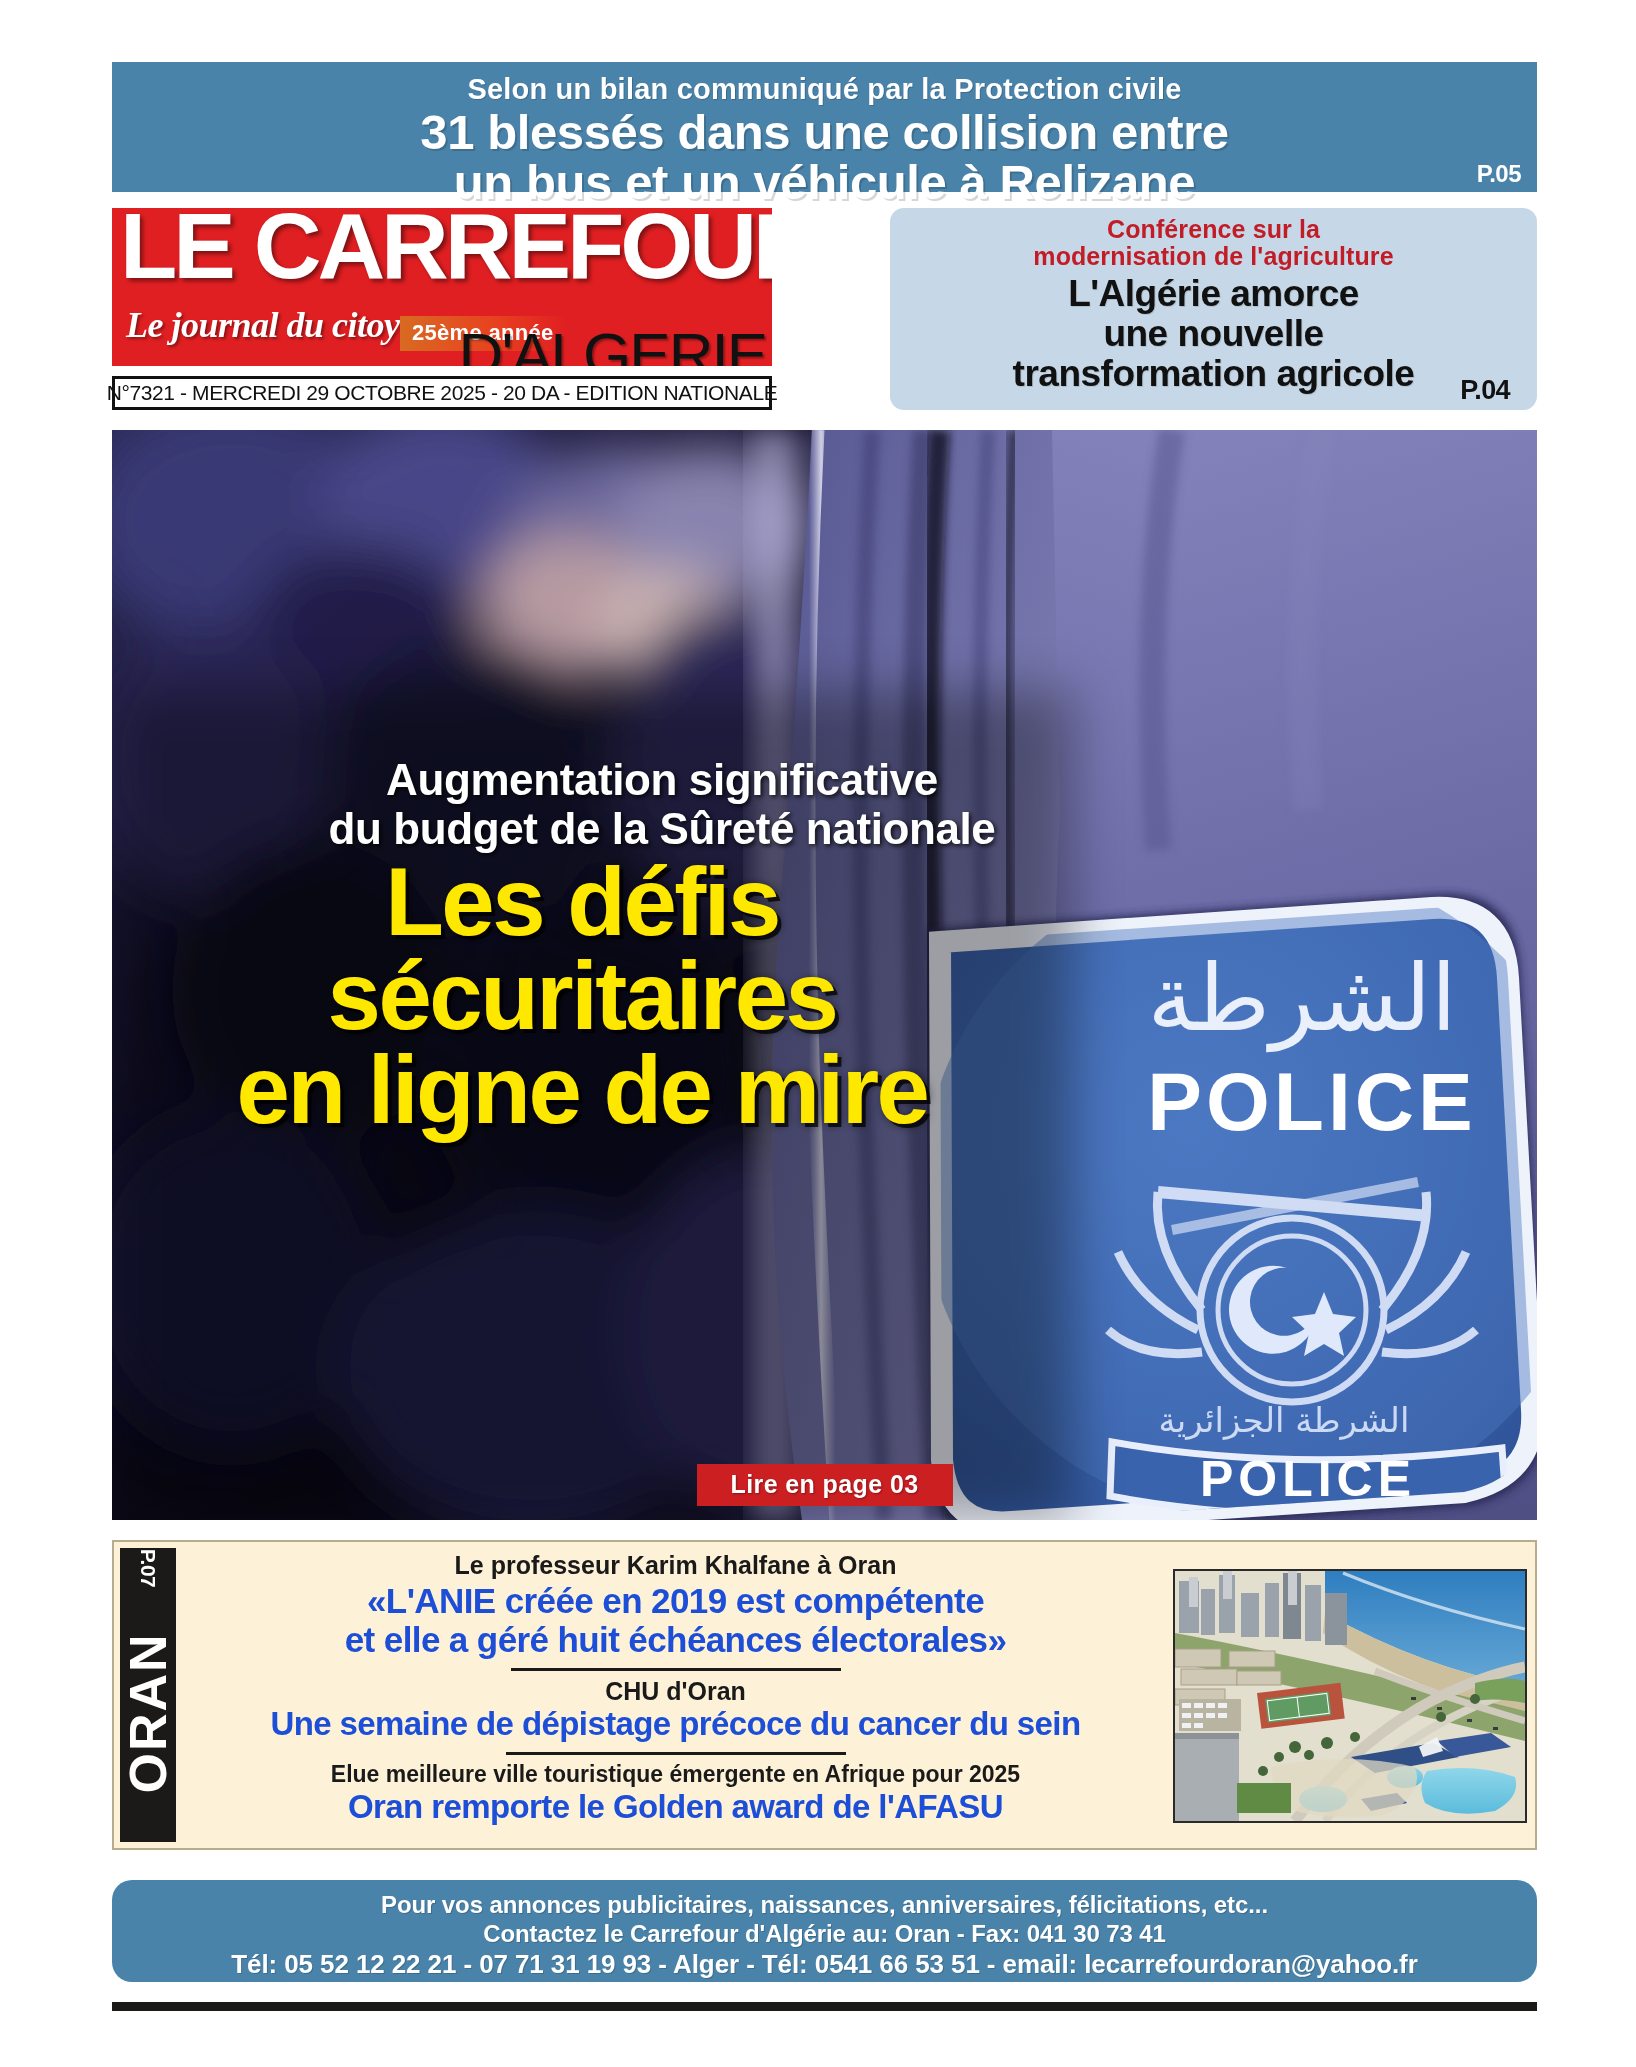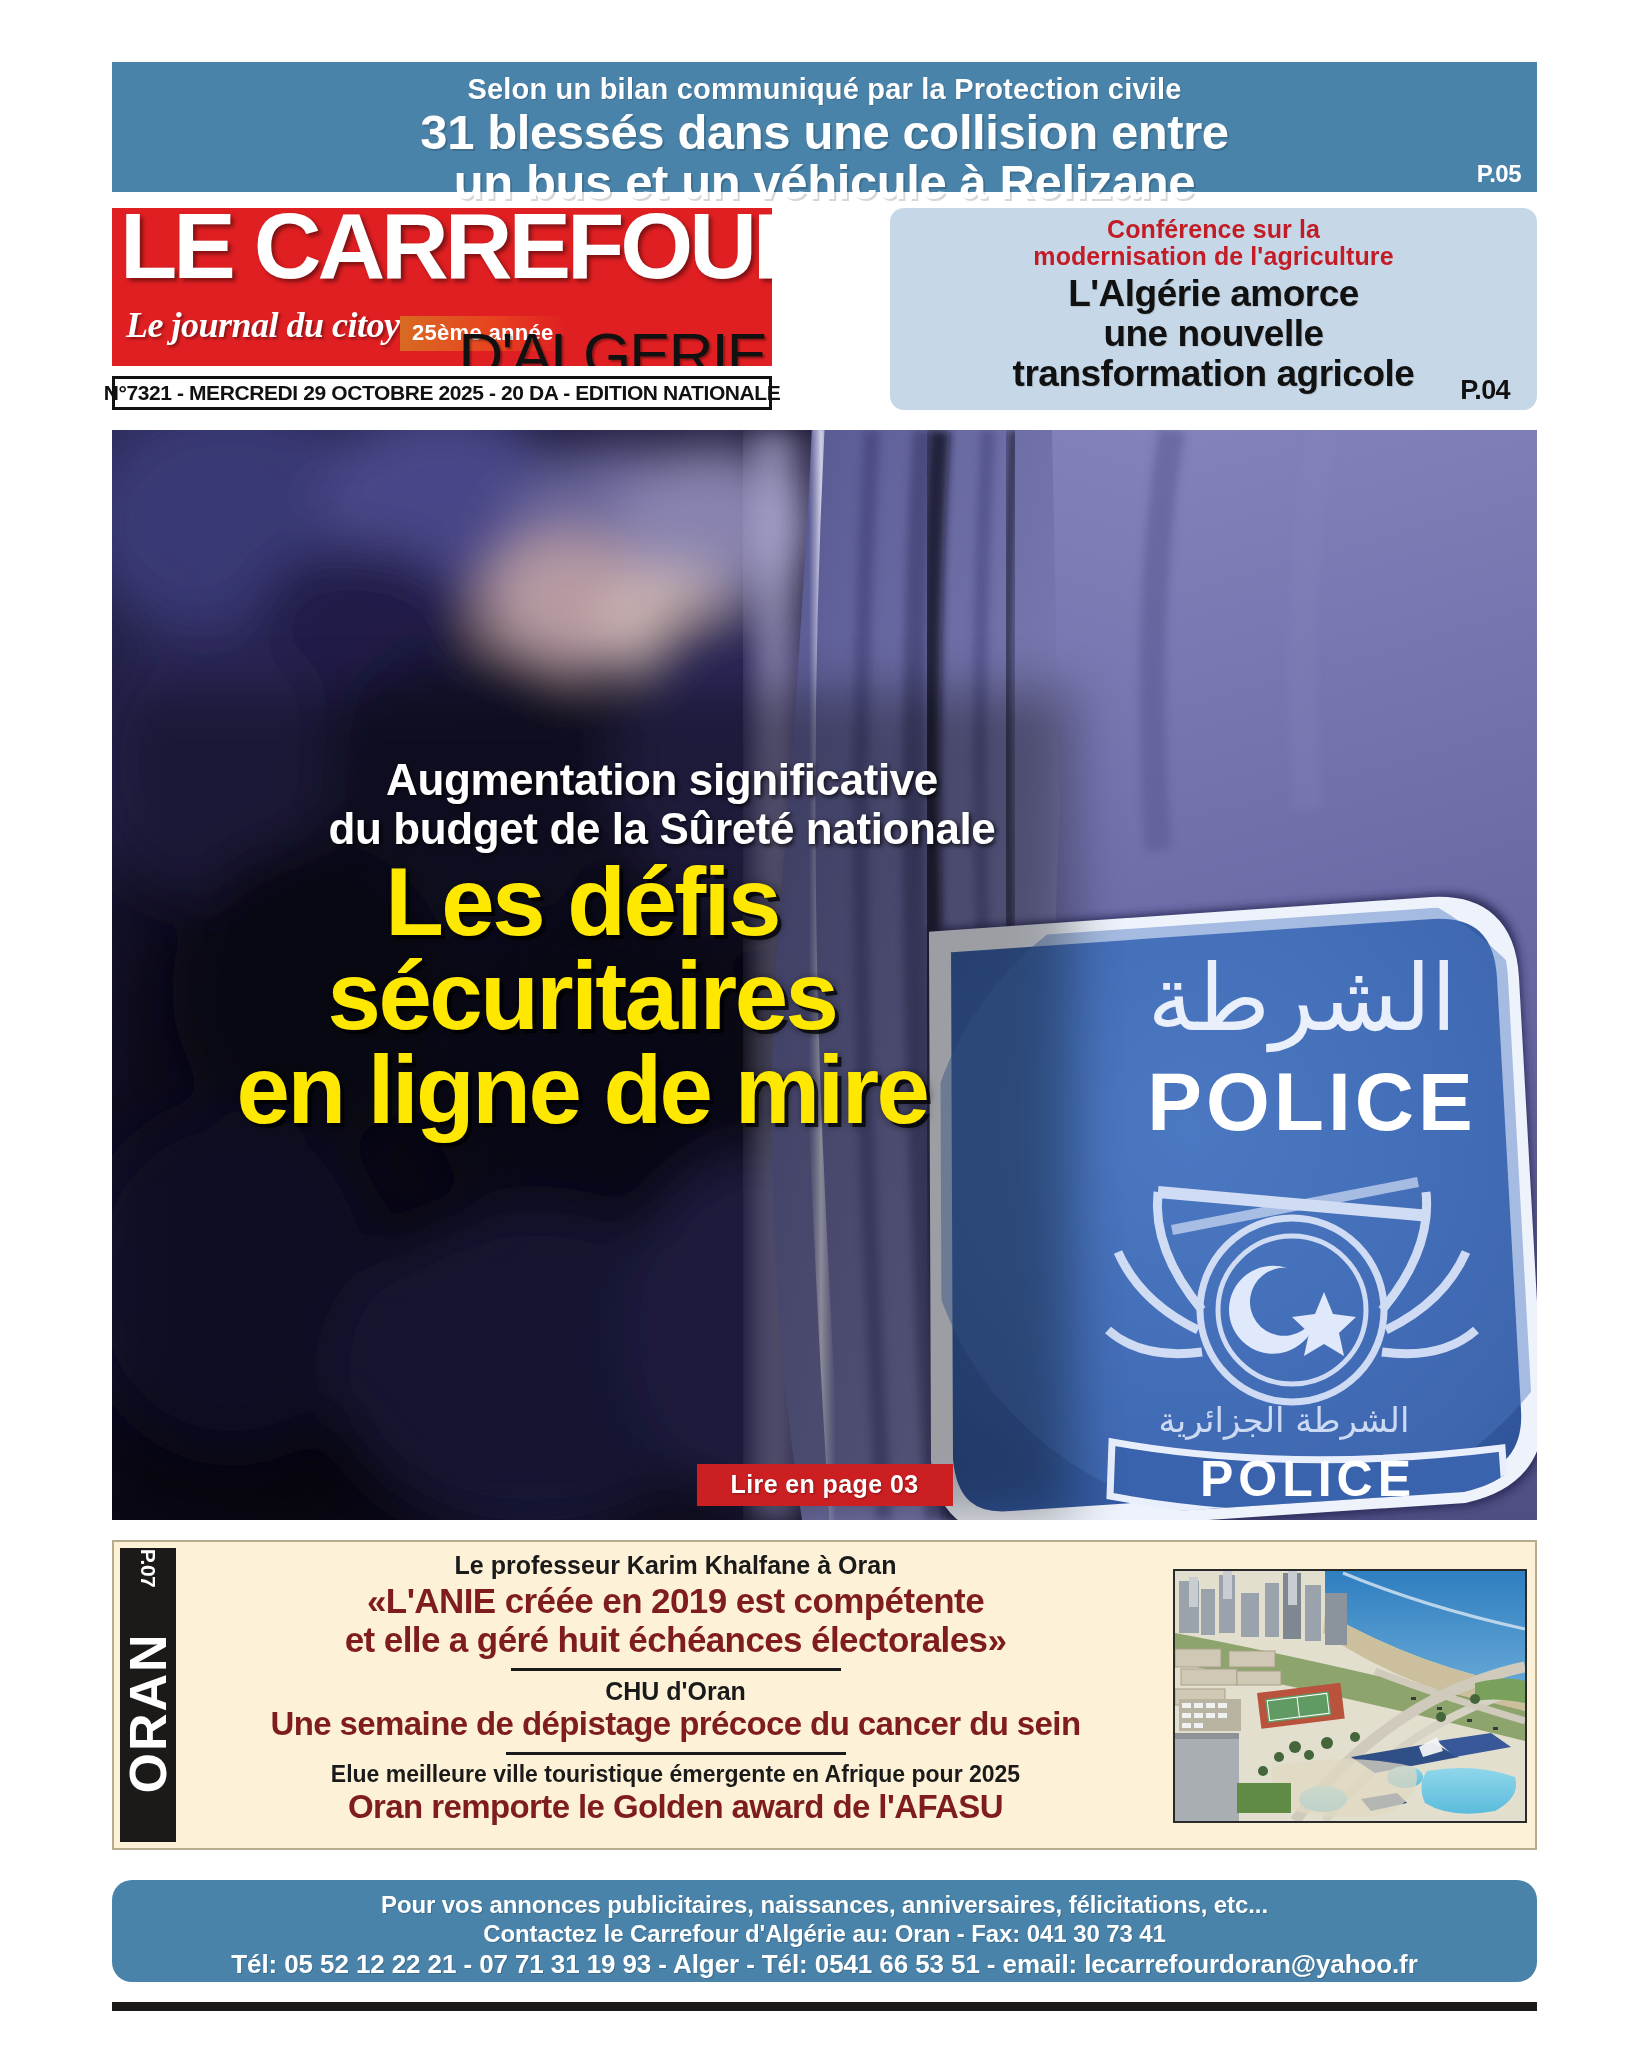--- a/index.html
+++ b/index.html
@@ -65,21 +65,21 @@
     line-height:1;white-space:nowrap;
     text-shadow:2px 2px 2px rgba(0,0,0,.35);
     margin-top:30px;
   }
   .dateline{
     position:absolute;left:112px;top:376px;width:660px;height:34px;
     border:3px solid #111;box-sizing:border-box;background:#fff;
     display:flex;align-items:center;justify-content:center;
   }
   .dateline span{
-    font-size:21px;font-weight:bold;color:#111;letter-spacing:-.4px;
+    font-size:21px;font-weight:normal;color:#111;letter-spacing:-.4px;
     white-space:nowrap;
   }
 
   
   .agri-box{
     position:absolute;left:890px;top:208px;width:647px;height:202px;
     background:#c6d8e8;box-sizing:border-box;text-align:center;padding-top:8px;
     overflow:hidden;
     border-radius:14px;
   }
@@ -149,21 +149,21 @@
     color:#fff;font-size:52px;font-weight:bold;letter-spacing:2px;
     white-space:nowrap;
   }
   .oran-body{
     flex:1;position:relative;padding:10px 8px 8px 8px;box-sizing:border-box;
     display:flex;
   }
   .oran-text{flex:1;text-align:center;padding-right:6px;}
   .o-kicker{font-size:25px;font-weight:bold;color:#1a1a1a;line-height:1.1;}
   .o-head{
-    font-size:35px;font-weight:bold;color:#7f1d1d;line-height:1.12;
+    font-size:35px;font-weight:bold;color:#1d4ed8;line-height:1.12;
     letter-spacing:-.6px;margin-top:1px;
   }
   .o-head span{display:block;}
   .o-rule{
     width:330px;height:3px;background:#1a1a1a;margin:9px auto 7px auto;
   }
   .o-rule.wide{width:340px;}
   .o-kicker.small{font-size:23px;}
   .o-head.mid{font-size:33px;}
   .oran-photo{

